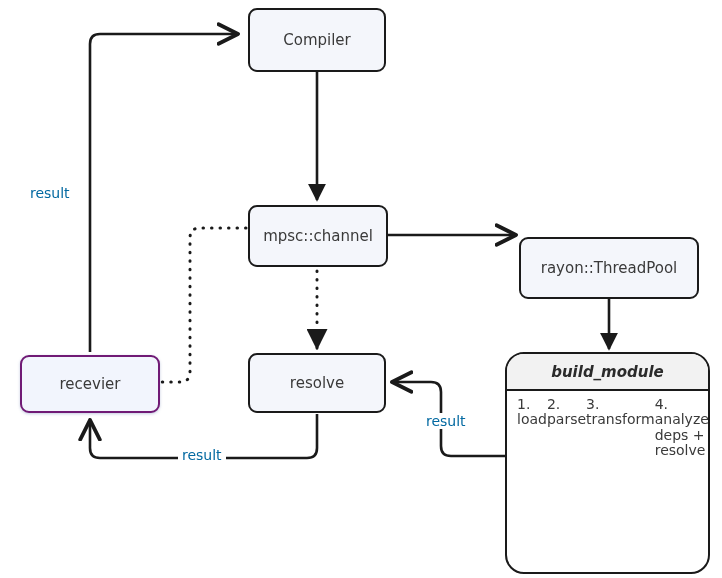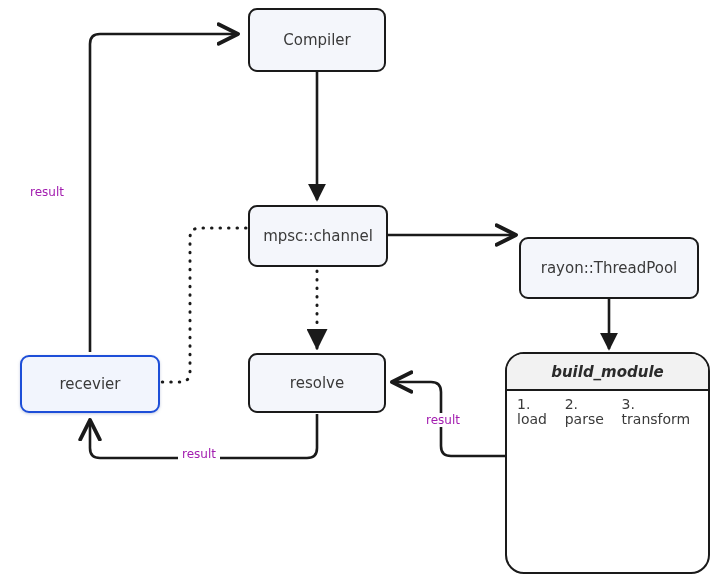--- a/index.html
+++ b/index.html
@@ -29,21 +29,21 @@
     border: 2px solid #1a1a1a;
     border-radius: 9px;
     display: flex;
     align-items: center;
     justify-content: center;
     color: #3a3a3a;
     font-size: 15px;
     z-index: 5;
   }
   .node.accent {
-    border: 2px solid #1d4ed8;
+    border: 2px solid #701a75;
     background: #f2f5fd;
     box-shadow: 0 1px 3px rgba(90,110,170,0.35);
   }
   .classbox {
     position: absolute;
     box-sizing: border-box;
     background: #ffffff;
     border: 2px solid #1a1a1a;
     border-radius: 19px;
     display: flex;
@@ -71,22 +71,22 @@
     padding: 4px 0 4px 10px;
   }
   .classbox-item {
     font-size: 14px;
     color: #3a3a3a;
     line-height: 1.1;
     padding: 2px 0;
   }
   .edge-label {
     position: absolute;
-    font-size: 12px;
-    color: #a21caf;
+    font-size: 14px;
+    color: #0369a1;
     background: #ffffff;
     padding: 0 4px;
     white-space: nowrap;
     z-index: 6;
   }
 </style>
 </head>
 <body>
 
 <div id="canvas">
@@ -137,20 +137,21 @@
   <div class="node" style="left:248px; top:353px; width:138px; height:60px;">
     <span>resolve</span>
   </div>
 
   <div class="classbox" style="left:505px; top:352px; width:205px; height:222px;">
     <div class="classbox-header">build_module</div>
     <div class="classbox-body">
       <div class="classbox-item">1. load</div>
       <div class="classbox-item">2. parse</div>
       <div class="classbox-item">3. transform</div>
+      <div class="classbox-item">4. analyze deps + resolve</div>
     </div>
   </div>
 
   <div class="edge-label" style="left:26px; top:185px;">result</div>
 
   <div class="edge-label" style="left:178px; top:447px;">result</div>
 
   <div class="edge-label" style="left:422px; top:413px;">result</div>
 
 </div>

